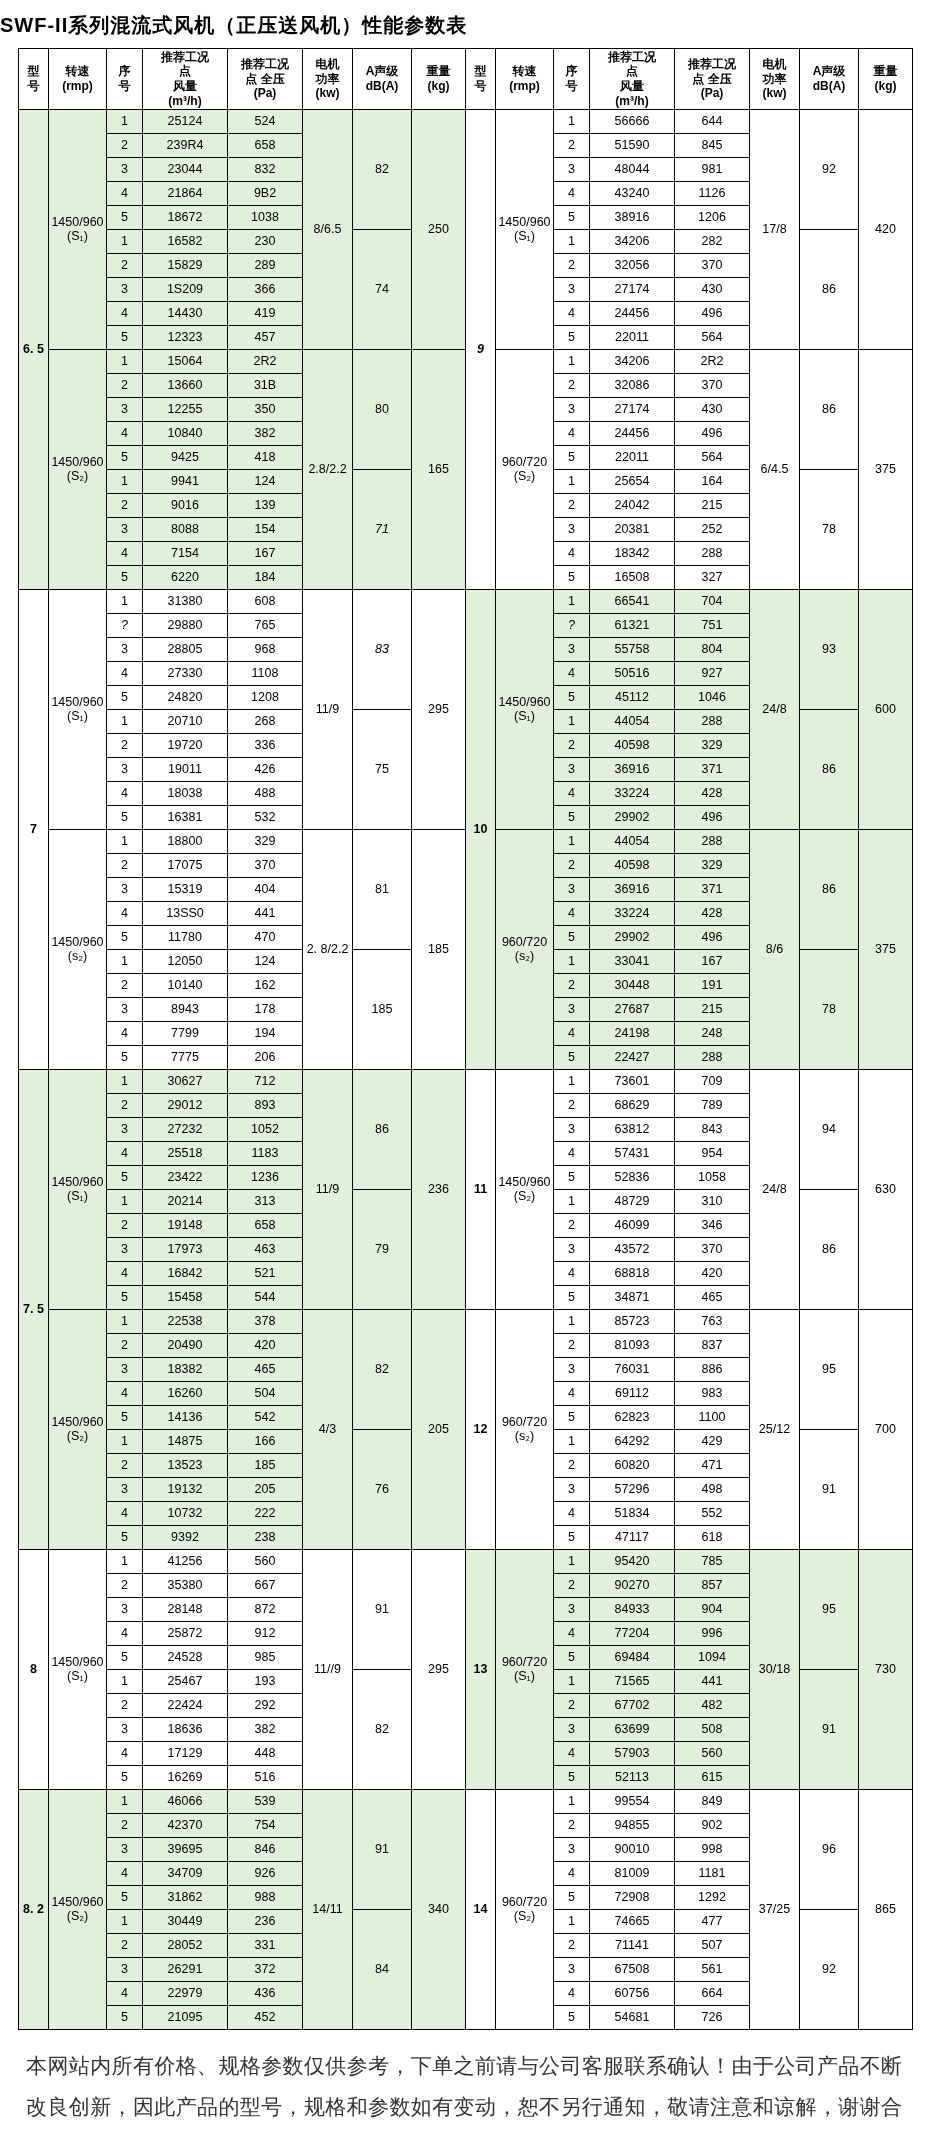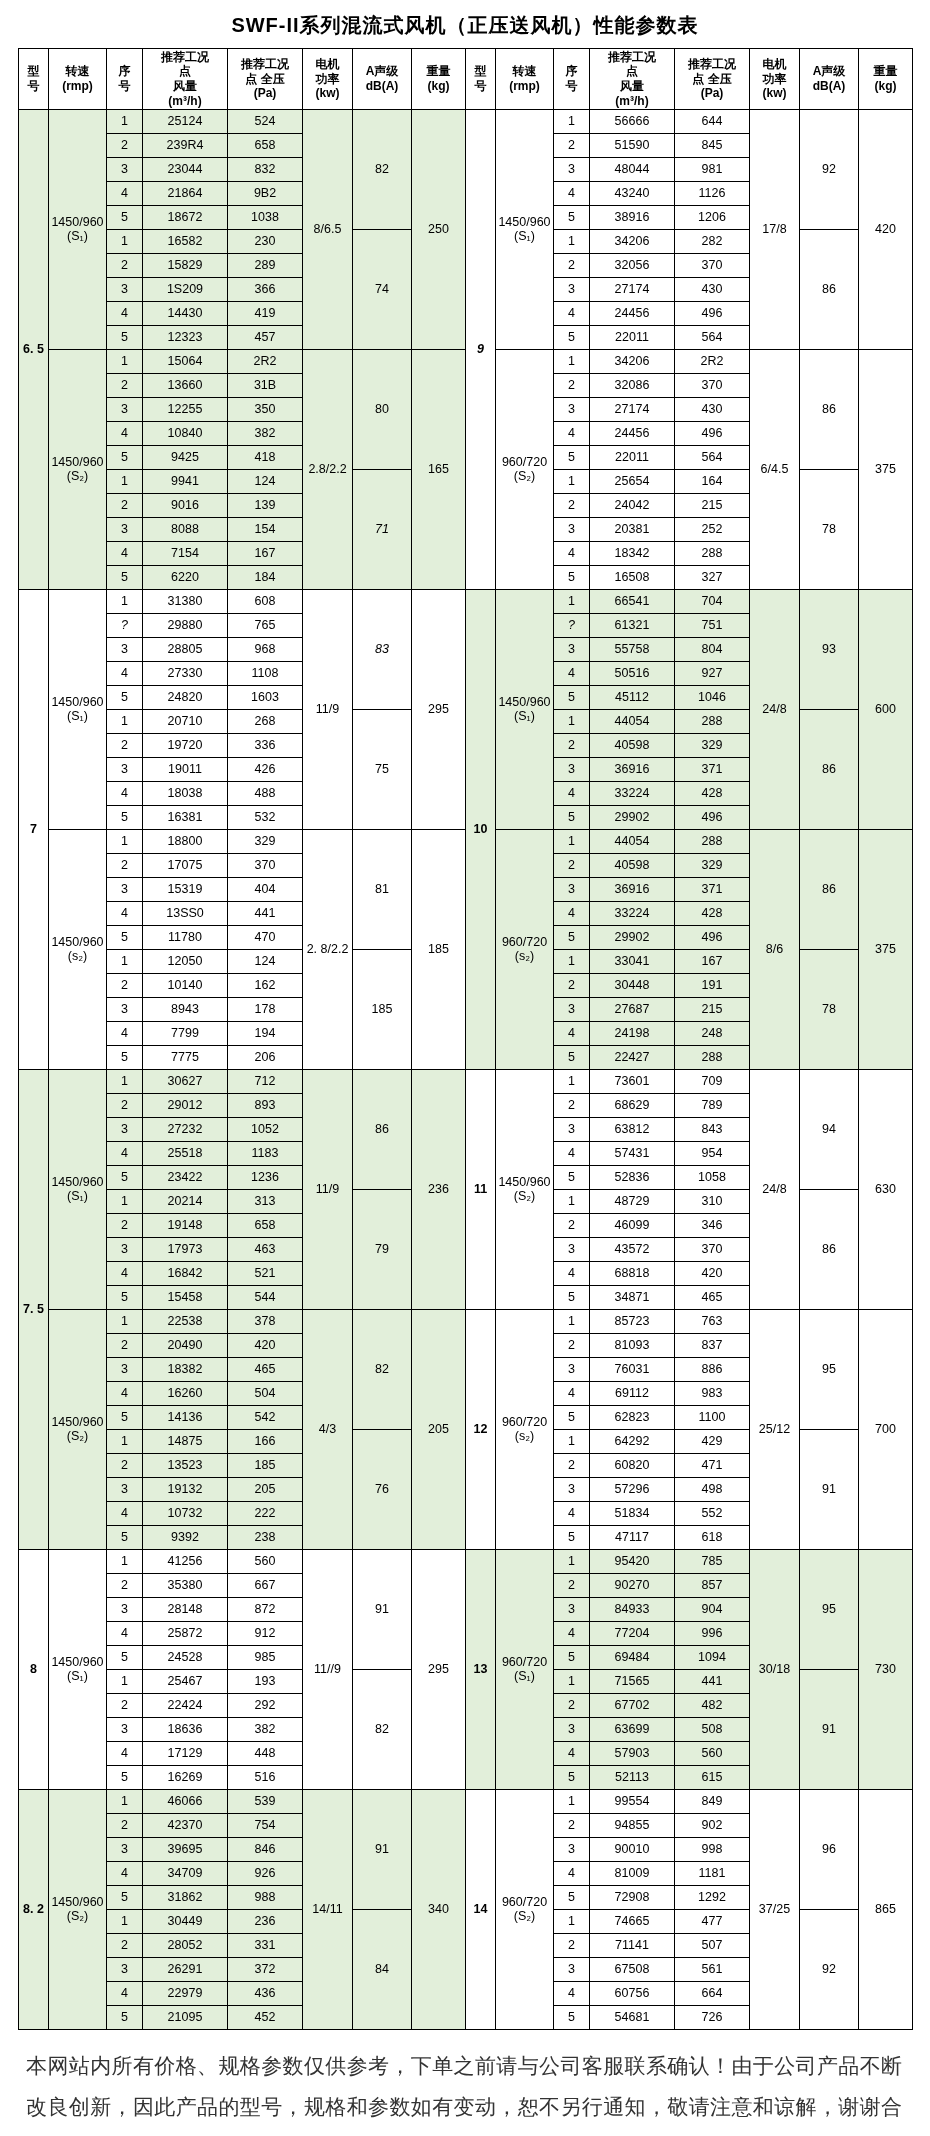--- a/index.html
+++ b/index.html
@@ -2,21 +2,21 @@
 <html style="--green: #e2efda; --notice-red: #c0504d;"><head>
 <meta charset="utf-8">
 <style>
   html,body{margin:0;padding:0;background:#fff;}
   body{
     width:930px;min-height:2136px;
     font-family:"Liberation Sans","DejaVu Sans",sans-serif;
     color:#000;
   }
   .page-title{
-    text-align:center;font-weight:bold;font-size:20px;
+    text-align:left;font-weight:bold;font-size:20px;
     padding:12px 0 9px 0;letter-spacing:1px;
   }
   table.params{
     border-collapse:collapse;table-layout:fixed;
     margin-left:18px;width:894px;
   }
   table.params th, table.params td{
     border:1px solid #000;text-align:center;vertical-align:middle;
     padding:0;overflow:hidden;
   }
@@ -331,21 +331,21 @@
         <td class="seq-cell">4</td>
         <td class="flow-cell">27330</td>
         <td class="pressure-cell">1108</td>
         <td class="seq-cell green">4</td>
         <td class="flow-cell green">50516</td>
         <td class="pressure-cell green">927</td>
       </tr>
       <tr>
         <td class="seq-cell">5</td>
         <td class="flow-cell">24820</td>
-        <td class="pressure-cell">1603</td>
+        <td class="pressure-cell">1208</td>
         <td class="seq-cell green">5</td>
         <td class="flow-cell green">45112</td>
         <td class="pressure-cell green">1046</td>
       </tr>
       <tr>
         <td class="seq-cell">1</td>
         <td class="flow-cell">20710</td>
         <td class="pressure-cell">268</td>
         <td rowspan="5" class="db-cell">75</td>
         <td class="seq-cell green">1</td>

